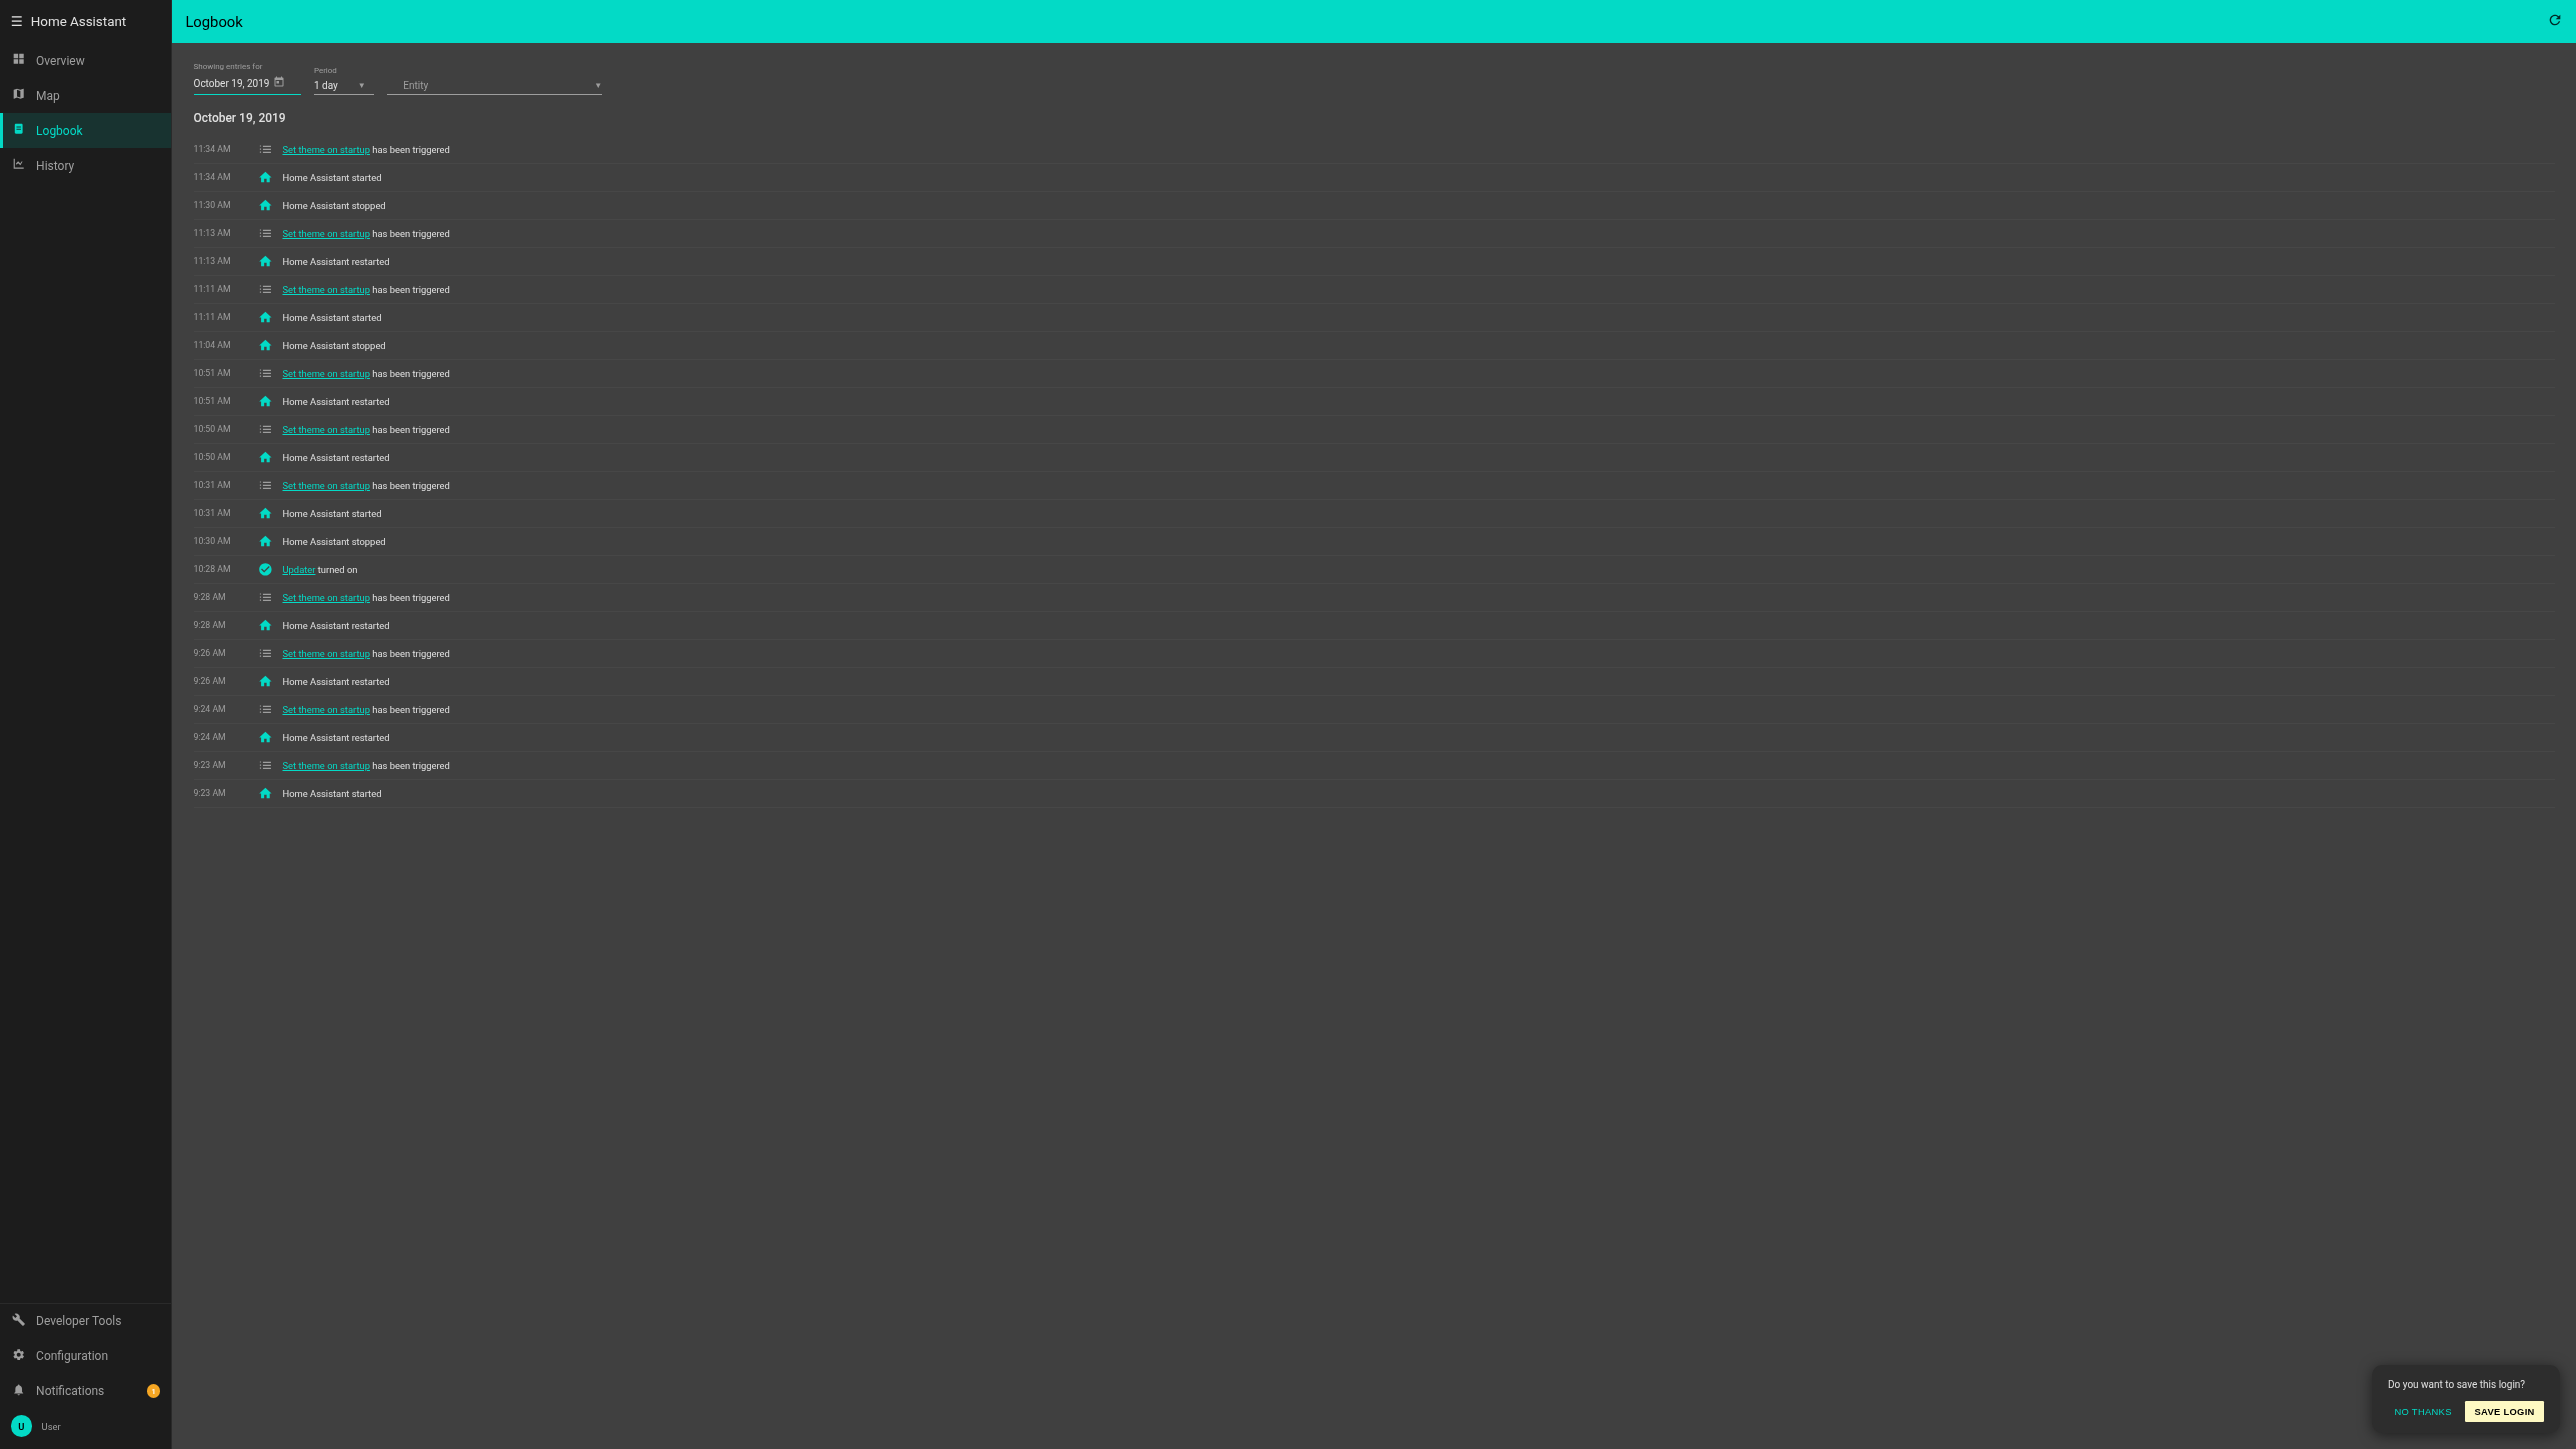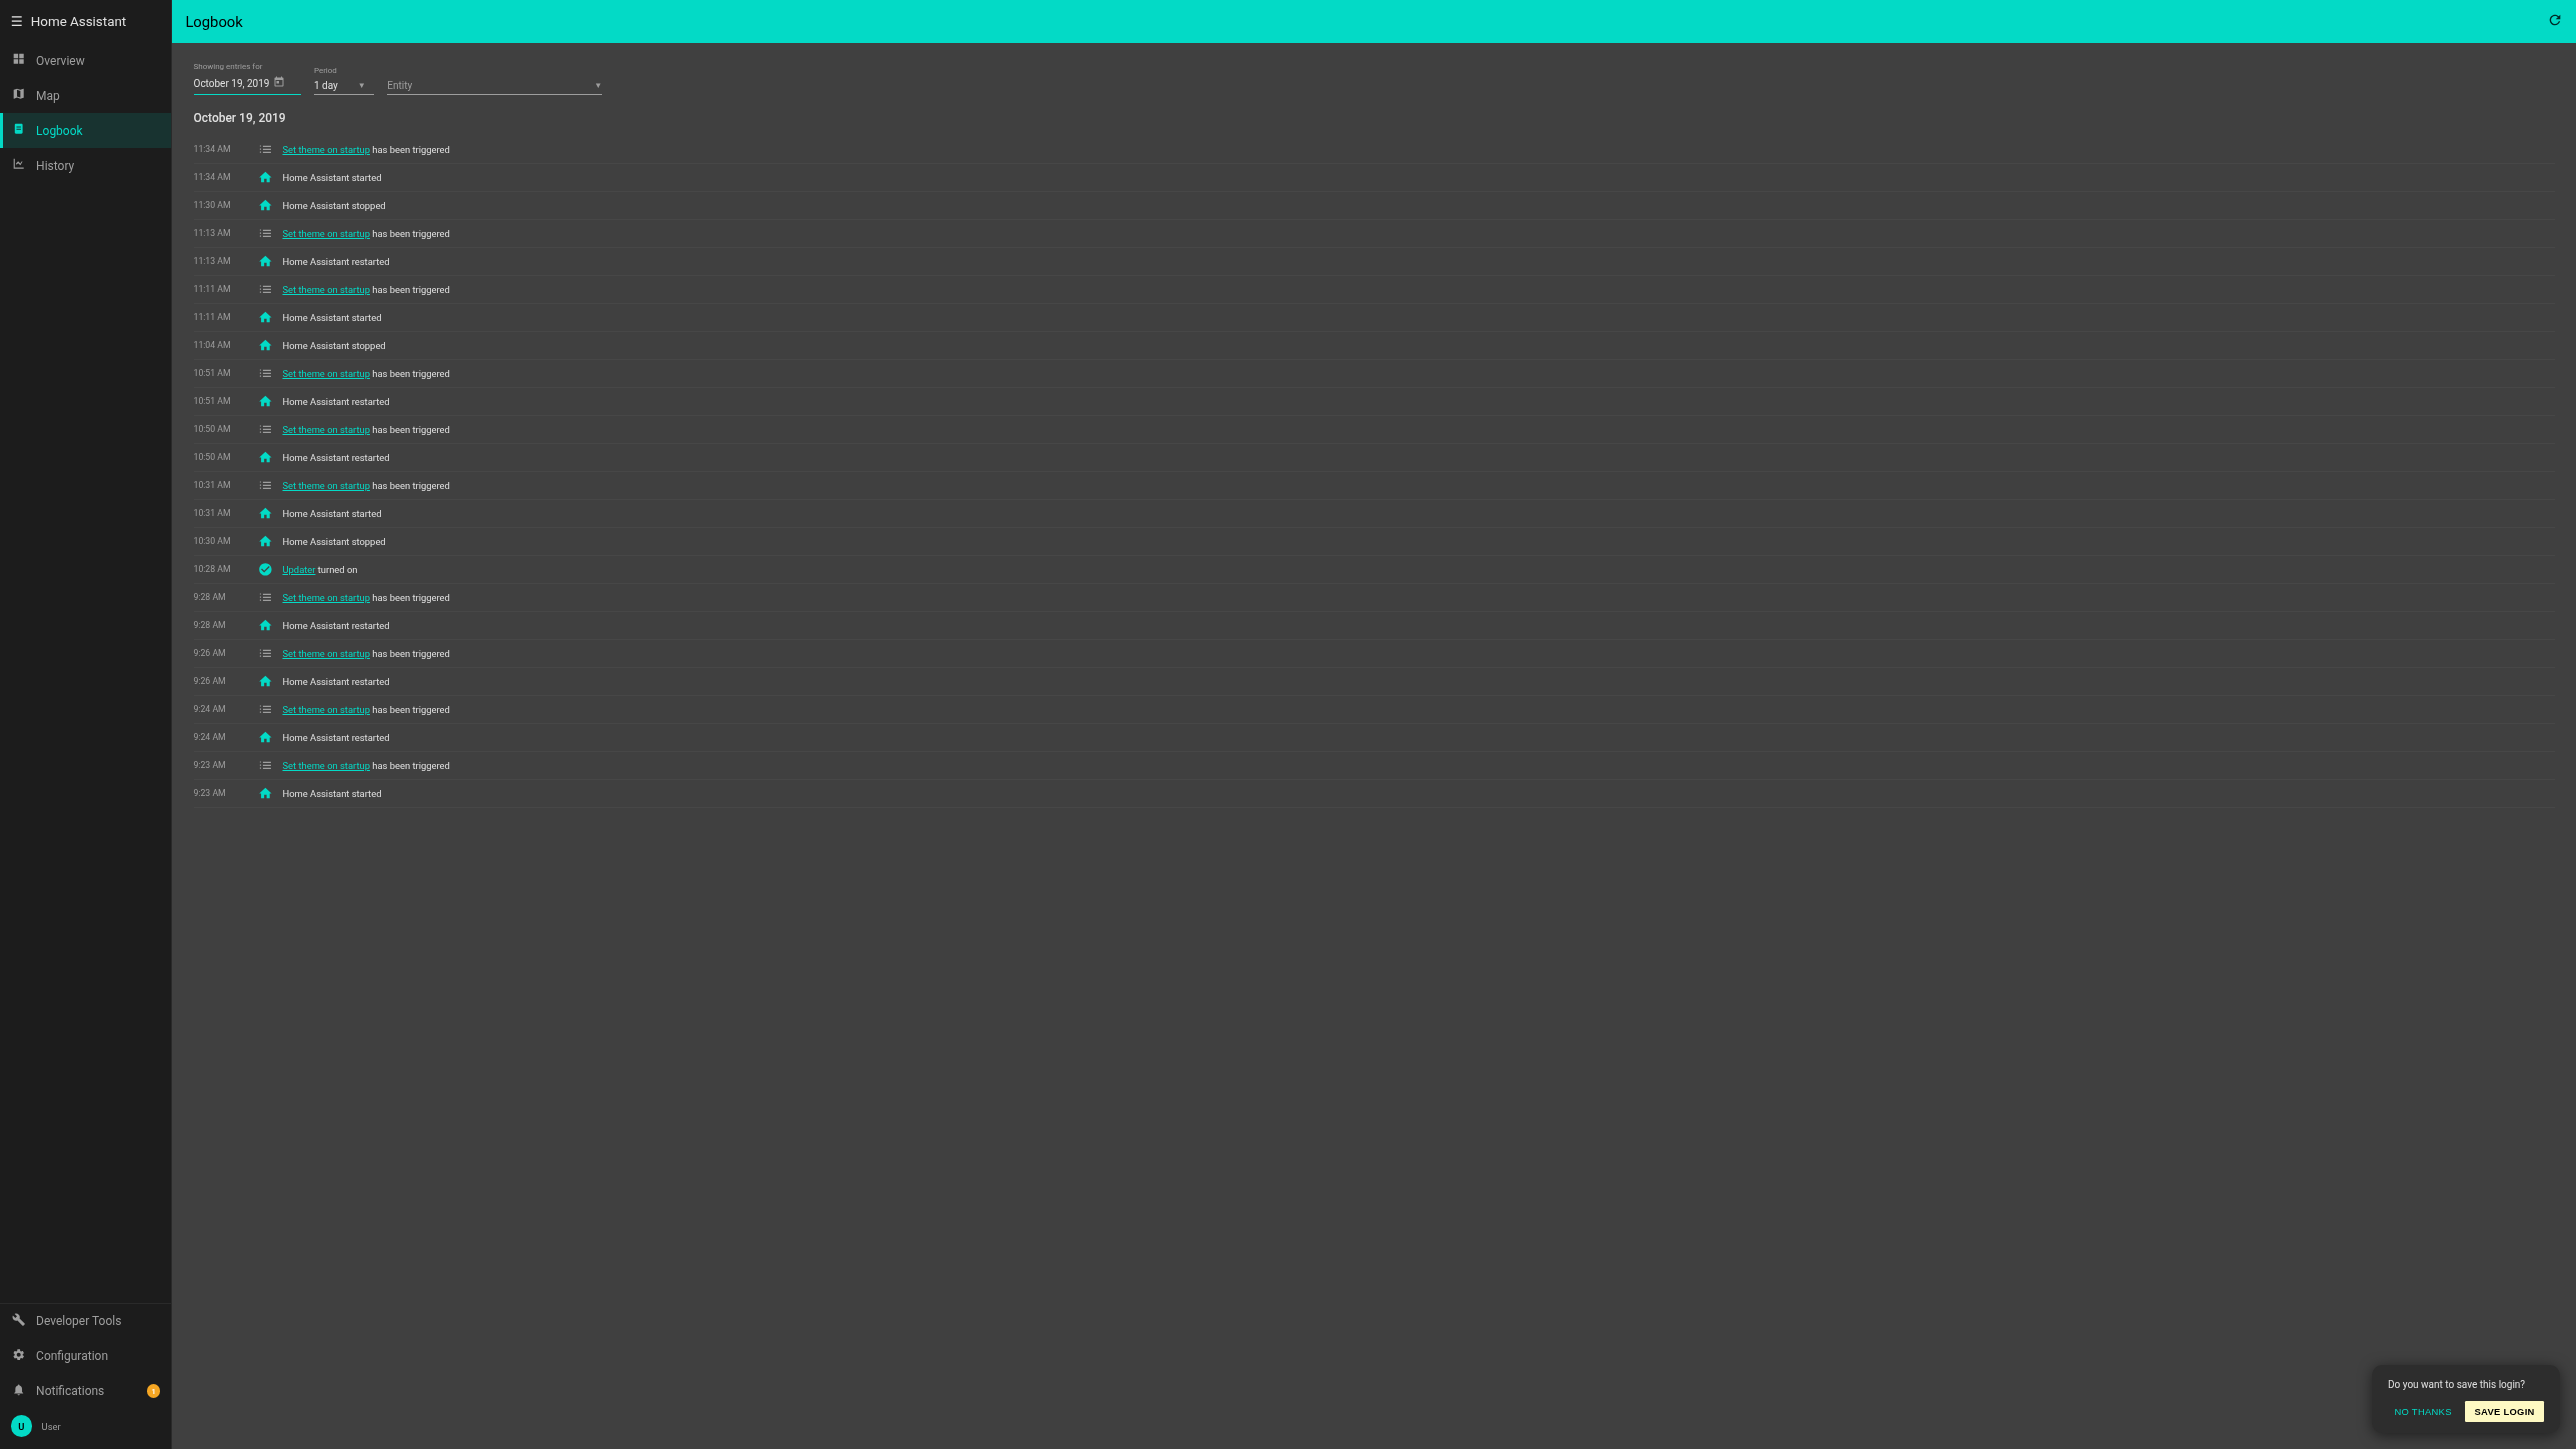--- a/index.html
+++ b/index.html
@@ -209,20 +209,21 @@
       border-bottom: 1.3px solid #9e9e9e;
       padding: 2.7px 0;
       gap: 4px;
       min-width: 215px;
       cursor: pointer;
     }
     .filter-entity-text {
       font-size: 10px;
       color: #9e9e9e;
       flex: 1;
+      margin-left: 16px;
     }
     .filter-entity-arrow {
       font-size: 8px;
       color: #9e9e9e;
     }
 
     
     .date-heading {
       font-size: 12px;
       font-weight: 500;

